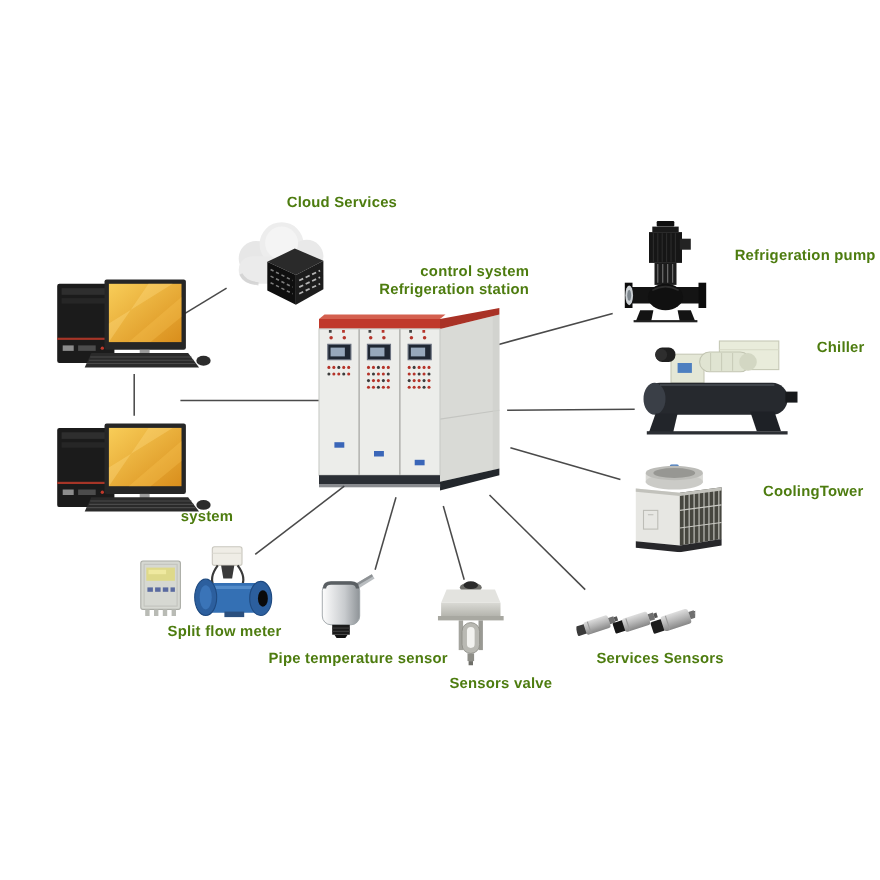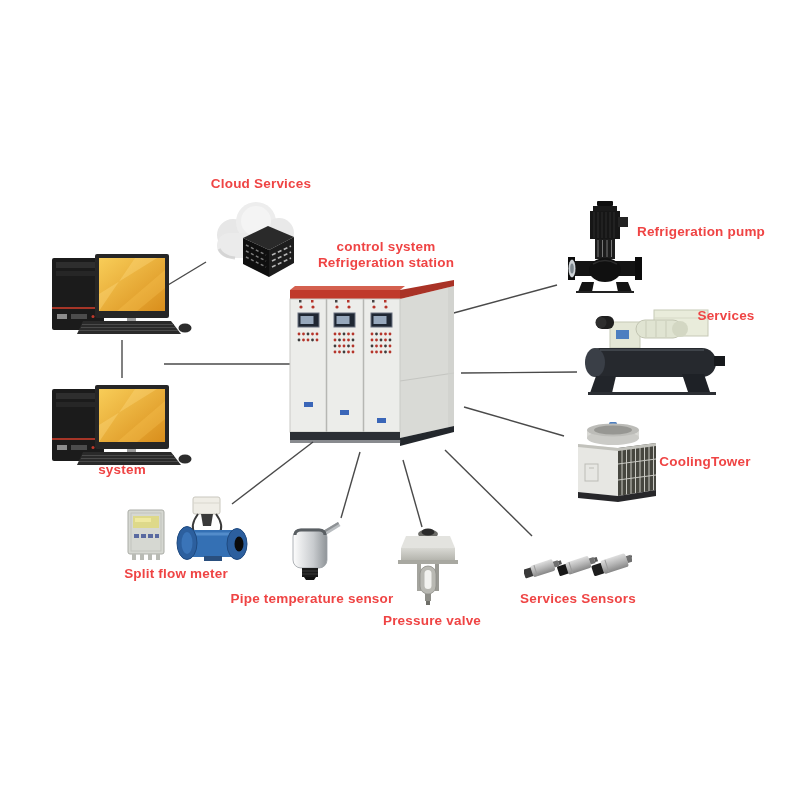--- a/index.html
+++ b/index.html
@@ -1,20 +1,20 @@
 <!DOCTYPE html>
 <html><head>
 <meta charset="utf-8">
 <style>
   html,body{margin:0;padding:0;background:#ffffff;}
   #canvas{position:relative;width:800px;height:800px;background:#ffffff;overflow:hidden;
           font-family:"Liberation Sans",sans-serif;}
   .node{position:absolute;}
-  .lbl{position:absolute;color:#ef4444;font-size:13.5px;font-weight:600;
-       letter-spacing:.2px;text-align:center;line-height:16px;}
+  .lbl{position:absolute;color:#4d7c0f;font-size:13.5px;font-weight:600;
+       letter-spacing:.2px;text-align:right;line-height:16px;}
   svg{display:block;}
   #edge-layer{position:absolute;left:0;top:0;width:800px;height:800px;}
 </style>
 </head>
 <body>
 
 <div id="canvas">
 
   <svg id="edge-layer">
       <line x1="163" y1="288" x2="206" y2="262" stroke="#4a4a4a" stroke-width="1.4"></line>
@@ -287,21 +287,21 @@
       <circle cx="21" cy="14.5" r="5.5" fill="#2e2e2e"></circle>
       <rect x="6" y="40" width="130" height="29" rx="14" fill="#26292e"></rect>
       <ellipse cx="15" cy="54.5" rx="10" ry="14.5" fill="#3a3f47"></ellipse>
       <path d="M20 42 h104" stroke="#464b52" stroke-width="2" opacity="0.8"></path>
       <rect x="134" y="48" width="11" height="10" fill="#17191c"></rect>
       <polygon points="16,68 36,68 32,85 10,85" fill="#22252a"></polygon>
       <polygon points="102,66 124,66 130,84 108,84" fill="#1e2126"></polygon>
       <rect x="8" y="84" width="128" height="3" fill="#2c2f34"></rect>
     </svg>
   </div>
-  <div class="lbl" style="left:666px;top:308px;width:120px">Services</div>
+  <div class="lbl" style="left:666px;top:308px;width:120px">Chiller</div>
 
   <div class="node" style="left:568px;top:422px">
     <svg width="95" height="80" viewBox="0 0 95 80">
       <rect x="41" y="0" width="8" height="7" rx="1.5" fill="#4d7fc0"></rect>
       <rect x="19" y="8" width="52" height="9" fill="#d9d9d5"></rect>
       <ellipse cx="45" cy="16" rx="26" ry="7" fill="#cbcbc7"></ellipse>
       <ellipse cx="45" cy="8" rx="26" ry="6.5" fill="#bcbcb8"></ellipse>
       <ellipse cx="45" cy="8" rx="19" ry="4.5" fill="#979793"></ellipse>
       <polygon points="10,22 50,26 50,74 10,70" fill="#e7e7e3"></polygon>
       <polygon points="50,26 88,21 88,68 50,74" fill="#46463f"></polygon>
@@ -316,21 +316,21 @@
           <line x1="85.5" y1="22.6" x2="85.5" y2="68.6"></line>
         <line x1="50" y1="42" x2="88" y2="37"></line>
           <line x1="50" y1="58" x2="88" y2="53"></line>
       </g>
       <polygon points="10,22 50,26 88,21 88,24 50,29 10,25" fill="#c2c2bc"></polygon>
       <rect x="17" y="42" width="13" height="17" fill="none" stroke="#bdbdb7"></rect>
       <line x1="21" y1="46" x2="26" y2="46" stroke="#bdbdb7"></line>
       <polygon points="10,70 50,74 88,68 88,74 50,80 10,76" fill="#27272a"></polygon>
     </svg>
   </div>
-  <div class="lbl" style="left:625px;top:454px;width:160px">CoolingTower</div>
+  <div class="lbl" style="left:625px;top:439px;width:160px">CoolingTower</div>
 
   <div class="node" style="left:120px;top:492px">
     <svg width="130" height="75" viewBox="0 0 130 75">
 
       <g>
         <rect x="8" y="18" width="36" height="44" rx="2" fill="#d6d8d2" stroke="#aaaca6"></rect>
         <rect x="11" y="21" width="30" height="38" fill="none" stroke="#c2c4be"></rect>
         <rect x="13" y="24" width="26" height="12" fill="#ded98a"></rect>
         <rect x="15" y="26" width="16" height="4" fill="#efe9a0"></rect>
         <rect x="14" y="42" width="5" height="4" fill="#5a6aa0"></rect>
@@ -396,21 +396,21 @@
       <rect x="3" y="23" width="54" height="12" fill="url(#vfc)"></rect>
       <rect x="0" y="35" width="60" height="4" fill="#a8a8a1"></rect>
       <rect x="19" y="39" width="4" height="27" fill="#a4a49e"></rect>
       <rect x="37" y="39" width="4" height="27" fill="#9a9a94"></rect>
       <rect x="22" y="41" width="16" height="28" rx="8" fill="#b9b9b3" stroke="#8e8e88" stroke-width="0.8"></rect>
       <rect x="26.5" y="45" width="7" height="19" rx="3.5" fill="#f2f2ef"></rect>
       <rect x="27" y="69" width="6" height="7" fill="#8e8e88"></rect>
       <rect x="28" y="76" width="4" height="4" fill="#6e6e68"></rect>
     </svg>
   </div>
-  <div class="lbl" style="left:362px;top:613px;width:140px">Pressure valve</div>
+  <div class="lbl" style="left:362px;top:613px;width:140px">Sensors valve</div>
 
   <div class="node" style="left:524px;top:548px">
     <svg width="108" height="40" viewBox="0 0 108 40">
       <defs>
         <linearGradient id="psb" x1="0" y1="0" x2="0" y2="1">
           <stop offset="0" stop-color="#dedede"></stop>
             <stop offset="0.5" stop-color="#b5b5b5"></stop>
             <stop offset="1" stop-color="#878787"></stop>
         </linearGradient>
       </defs>

